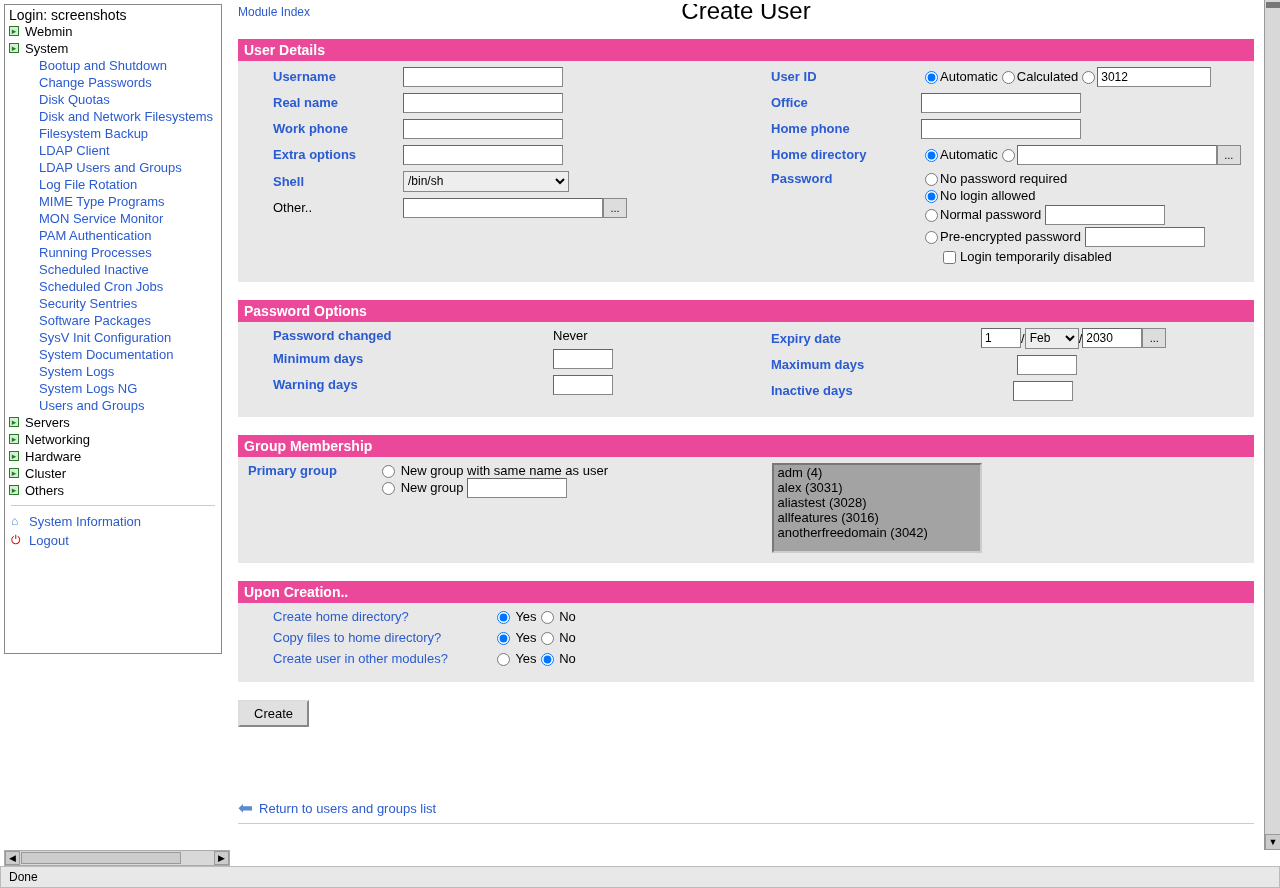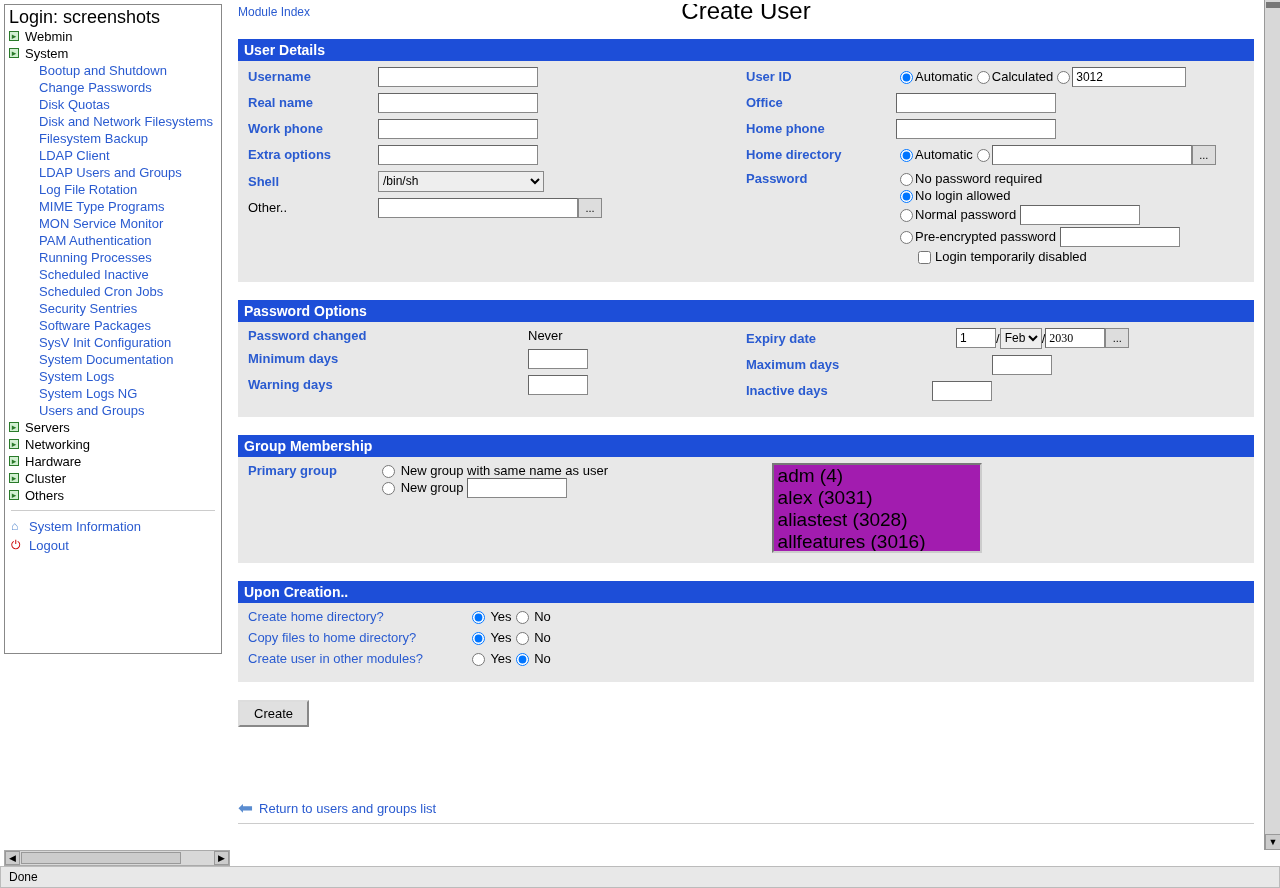--- a/index.html
+++ b/index.html
@@ -8,51 +8,51 @@
 .scrollbar-right{position:absolute;right:0;top:0;width:16px;height:850px;background:#d8d8d8;border-left:1px solid #999;}
 .scrollbar-right .thumb{width:14px;height:6px;background:#777;margin-left:1px;margin-top:2px;}
 .scrollbar-right .down-arrow{position:absolute;bottom:0;width:16px;height:16px;background:#ccc;border:1px solid #999;display:flex;align-items:center;justify-content:center;font-size:9px;}
 .scrollbar-bottom{position:absolute;left:4px;bottom:22px;width:226px;height:16px;background:#d8d8d8;border:1px solid #aaa;}
 .scrollbar-bottom .thumb{position:absolute;left:16px;top:1px;width:160px;height:12px;background:#ccc;border:1px solid #999;}
 .scrollbar-bottom .arrow-l{position:absolute;left:0;width:15px;height:14px;background:#ccc;border:1px solid #999;display:flex;align-items:center;justify-content:center;font-size:9px;}
 .scrollbar-bottom .arrow-r{position:absolute;right:0;width:15px;height:14px;background:#ccc;border:1px solid #999;display:flex;align-items:center;justify-content:center;font-size:9px;}
 .statusbar{position:absolute;left:0;bottom:0;right:0;height:22px;background:#e8e8e8;border:1px solid #bbb;padding:3px 8px;font-size:12px;}
 .content{position:absolute;left:4px;top:4px;right:18px;bottom:40px;display:flex;}
 .sidebar{width:218px;border:1px solid #888;padding:2px 2px 8px 2px;background:#fff;height:650px;overflow:hidden;}
-.sidebar .login{font-size:18px;padding:0 2px;}
+.sidebar .login{font-size:14px;padding:0 2px;}
 .tree-item{padding:1px 0 1px 18px;position:relative;color:#000;}
 .tree-item .box{position:absolute;left:2px;top:3px;width:10px;height:10px;border:1px solid #2a7a2a;background:#d2f0d2;display:flex;align-items:center;justify-content:center;font-size:9px;line-height:1;color:#2a7a2a;}
 .tree-sub{padding:1px 0 1px 32px;color:#2a5bd0;cursor:pointer;}
 .sidebar hr{margin:6px 4px;border:none;border-top:1px solid #ccc;}
 .sidebar .bottom-link{padding:2px 0 2px 22px;color:#2a5bd0;cursor:pointer;position:relative;}
 .sidebar .bottom-link .icn{position:absolute;left:4px;top:2px;font-size:12px;}
 .main{flex:1;padding:0 8px 0 16px;overflow:auto;}
 .top-links{color:#2a5bd0;font-size:12px;line-height:1.4;}
 .top-links div{cursor:pointer;}
 .page-title{font-size:24px;text-align:center;margin-top:-24px;margin-bottom:14px;font-weight:normal;}
 .section{margin-bottom:18px;}
-.section-hdr{background:#1d4ed8;color:#fff;font-weight:bold;padding:3px 6px;font-size:14px;}
+.section-hdr{background:#ec4899;color:#fff;font-weight:bold;padding:3px 6px;font-size:14px;}
 .section-body{background:#e8e8e8;padding:6px 10px 10px 10px;}
-.row{display:flex;align-items:center;margin-bottom:6px;}
+.row{display:flex;align-items:center;margin-bottom:6px;margin-left:25px;}
 .lbl{color:#2a5bd0;font-weight:bold;width:130px;font-size:13px;}
 .lbl2{color:#2a5bd0;font-weight:bold;width:130px;font-size:13px;}
 .two-col{display:flex;}
 .col{flex:1;}
 .col.right .lbl{width:150px;}
 input[type=text]{border:1px solid #888;border-top-color:#666;border-left-color:#666;height:20px;font-size:12px;padding:0 3px;background:#fff;}
 input[type=text].w160{width:160px;}
 input[type=text].w200{width:200px;}
 input[type=text].w90{width:114px;}
 input[type=text].w60{width:60px;}
 select{border:1px solid #888;height:21px;font-size:12px;background:#eee;}
 input[type=radio]{margin:0 2px 0 4px;vertical-align:middle;}
 input[type=checkbox]{margin:0 4px 0 4px;vertical-align:middle;}
 .btn-dots{width:24px;height:20px;border:1px solid #888;background:#ddd;font-size:11px;cursor:pointer;}
 .btn{border:2px solid #888;border-top-color:#ddd;border-left-color:#ddd;background:#e0e0e0;padding:4px 14px;cursor:pointer;font-size:13px;}
-.multiselect{width:210px;height:90px;border:2px inset #ccc;background:#a21caf;overflow:auto;font-size:19px;}
+.multiselect{width:210px;height:90px;border:2px inset #ccc;background:#a3a3a3;overflow:auto;font-size:13px;}
 .multiselect div{padding:0 4px;cursor:pointer;}
 .radio-stack label{display:block;margin-bottom:2px;}
 .return-link{display:flex;align-items:center;gap:6px;color:#2a5bd0;cursor:pointer;margin-top:70px;border-bottom:1px solid #ccc;padding-bottom:4px;}
 .return-link .arrow{color:#5a8cd0;font-size:18px;}
 </style>
 </head>
 <body>
 
 <div class="app">
   <div class="content">
@@ -187,30 +187,30 @@
                   <input type="text" class="w60" style="">
                 </div>
               <div class="row">
                   <span class="lbl" style="width:280px">Warning days</span>
                   <input type="text" class="w60" style="">
                 </div>
             </div>
             <div class="col right">
               <div class="row"><span class="lbl" style="width:210px">Expiry date</span>
                 <input type="text" style="width: 40px;" value="1"> /
-                <select style="width:42px"><option>Feb</option></select> /
-                <input type="text" style="width: 60px; font-family: Liberation Serif, serif;" value="2030">
+                <select style="width:54px"><option>Feb</option></select> /
+                <input type="text" style="width: 60px;" value="2030">
                 <button class="btn-dots">...</button>
               </div>
               <div class="row">
                   <span class="lbl" style="width:246px">Maximum days</span>
                   <input type="text" class="w60" style="">
                 </div>
               <div class="row">
-                  <span class="lbl" style="width:186px">Inactive days</span>
+                  <span class="lbl" style="width:242px">Inactive days</span>
                   <input type="text" class="w60" style="">
                 </div>
             </div>
           </div>
         </div>
       </div>
 
       
       <div class="section">
         <div class="section-hdr">Group Membership</div>

